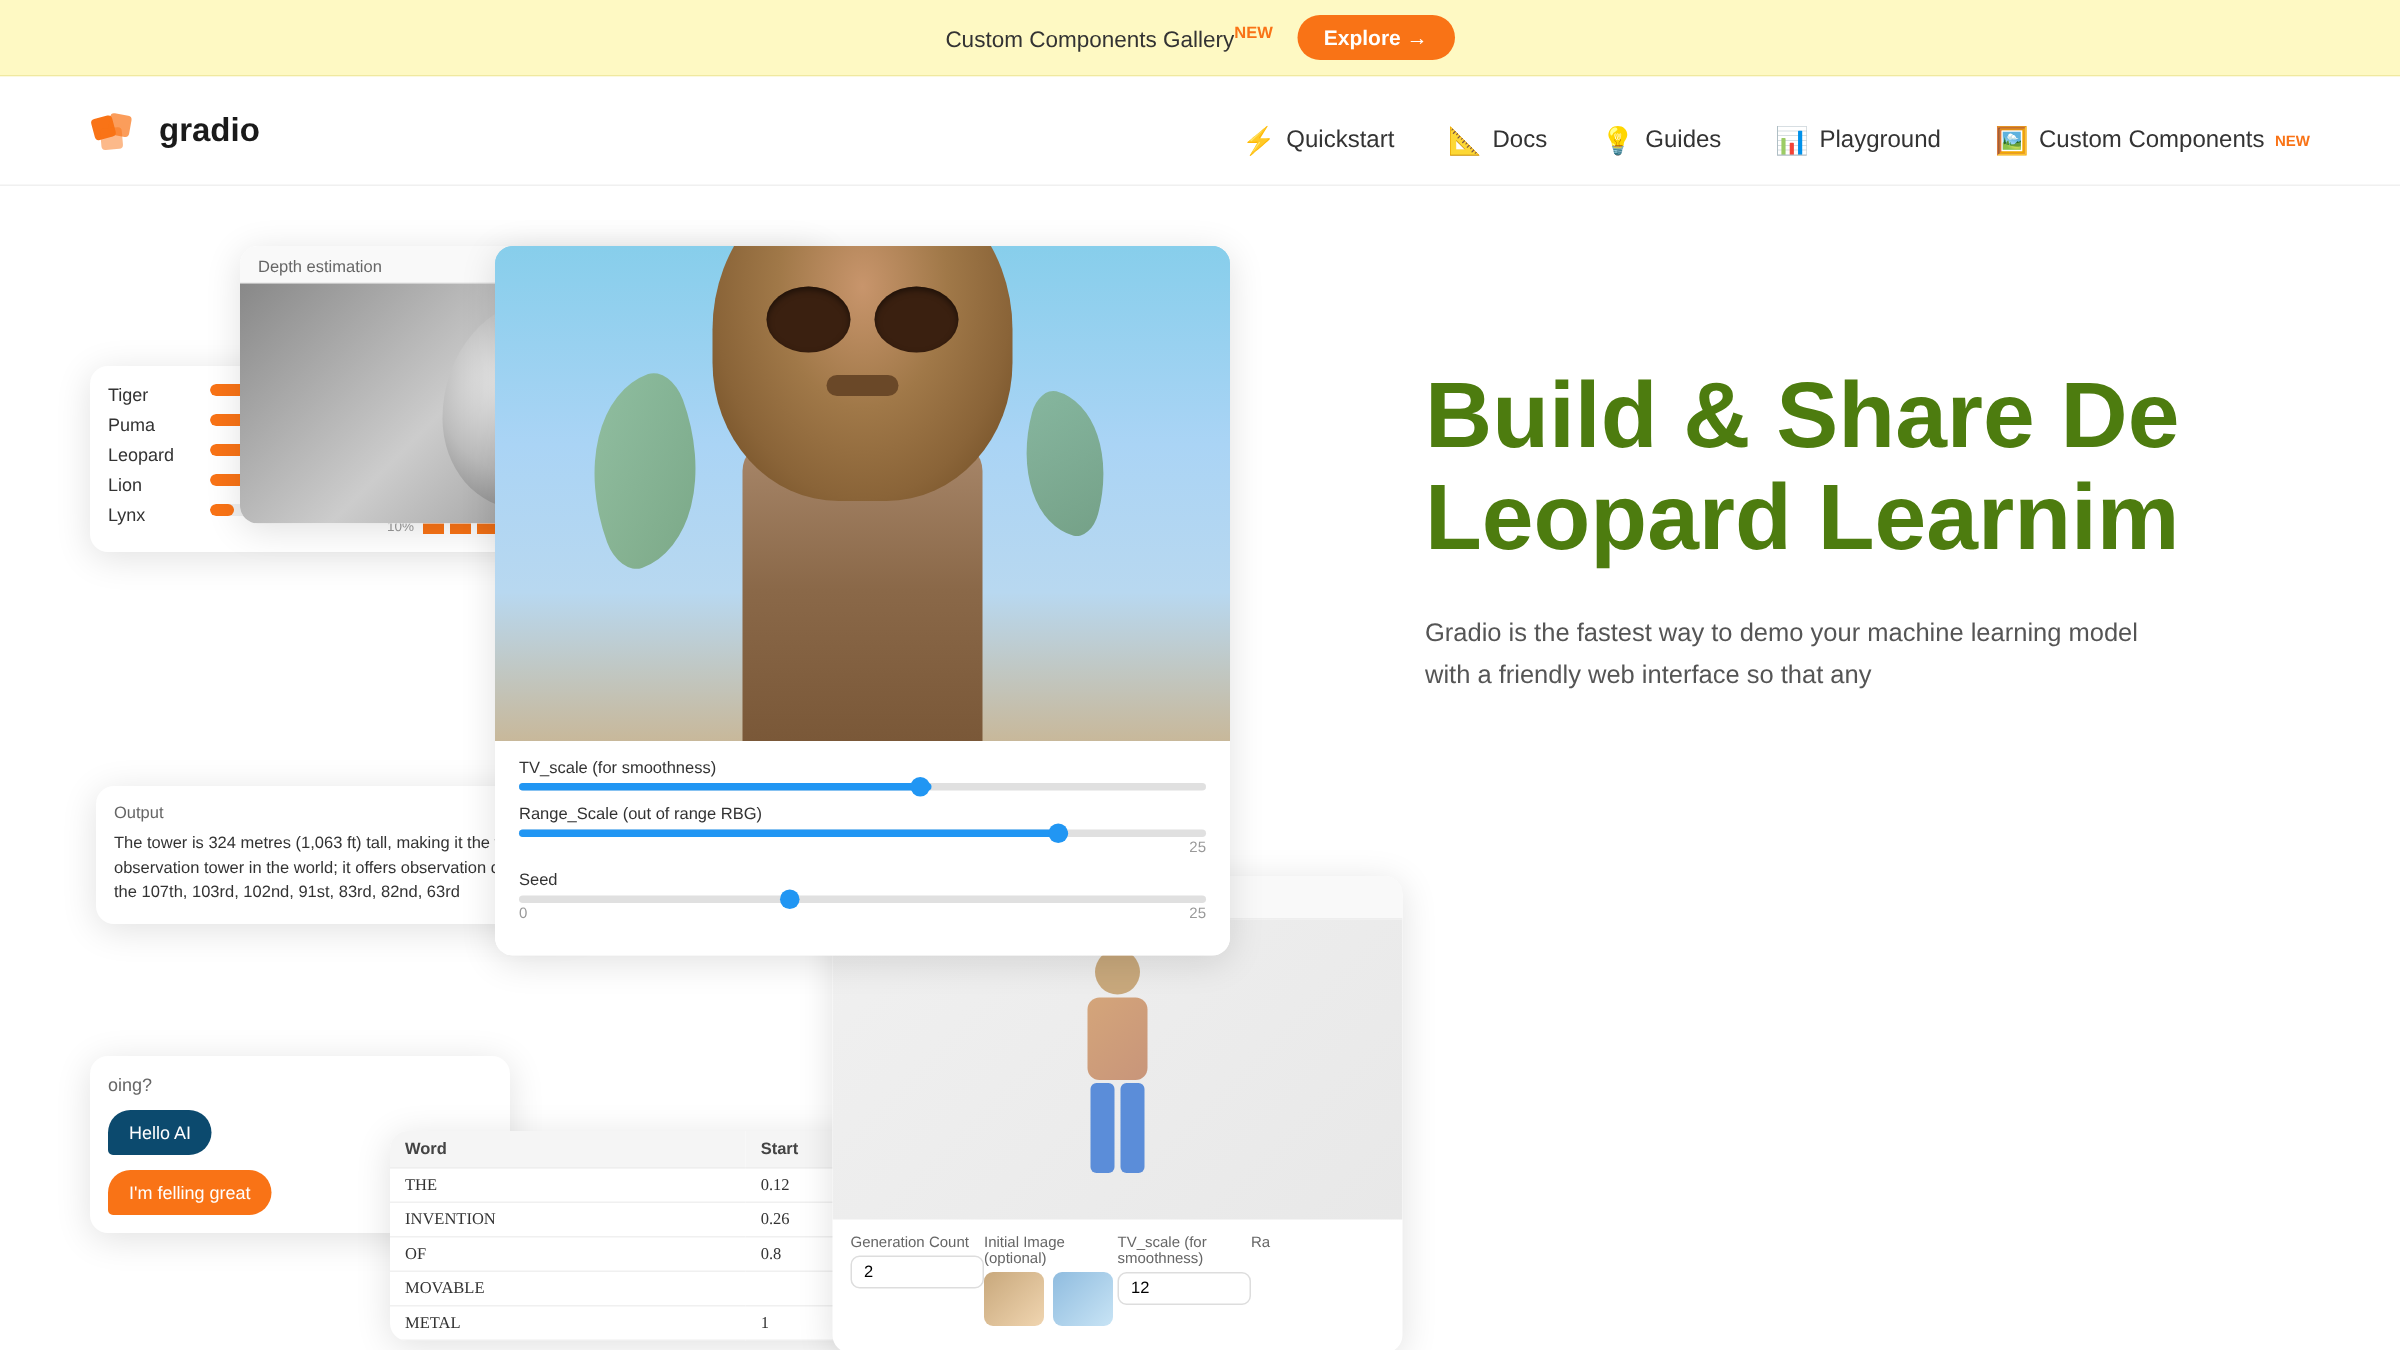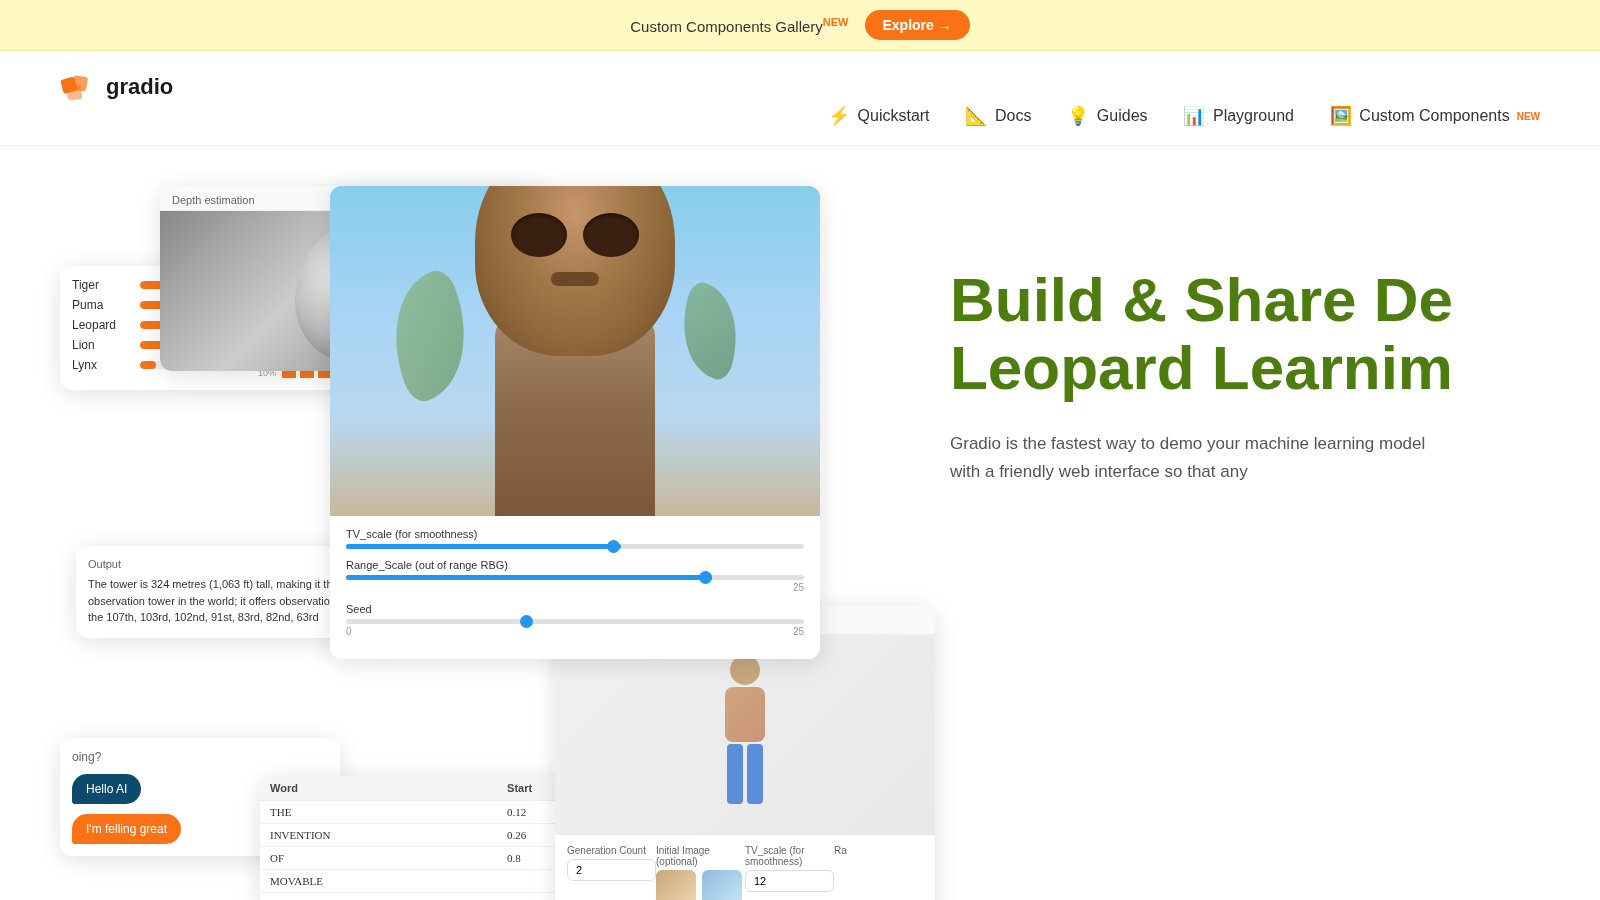--- a/index.html
+++ b/index.html
@@ -34,25 +34,24 @@
       font-weight: 600;
       cursor: pointer;
       display: flex;
       align-items: center;
       gap: 6px;
     }
 
     
     .navbar {
       display: flex;
-      align-items: flex-start;
+      align-items: flex-end;
       padding: 18px 60px;
       border-bottom: 1px solid #f0f0f0;
       background: #fff;
-      flex-direction: column;
     }
     .logo {
       display: flex;
       align-items: center;
       gap: 10px;
       font-size: 22px;
       font-weight: 700;
       color: #1a1a1a;
       text-decoration: none;
     }
@@ -148,21 +147,20 @@
     
     .card-animals {
       top: 80px;
       left: 0px;
       width: 320px;
       padding: 12px;
       z-index: 2;
     }
     .animal-bar-row {
       display: flex;
-      align-items: center;
       margin-bottom: 6px;
       gap: 8px;
     }
     .animal-label { font-size: 12px; color: #333; width: 60px; flex-shrink: 0; }
     .animal-bar-bg { flex: 1; height: 8px; background: #f0f0f0; border-radius: 4px; overflow: hidden; }
     .animal-bar-fill { height: 100%; background: #f97316; border-radius: 4px; }
     .chart-bars {
       display: flex;
       align-items: flex-end;
       gap: 4px;
@@ -172,31 +170,31 @@
     .chart-bar {
       width: 14px;
       background: #f97316;
       border-radius: 3px 3px 0 0;
     }
     .chart-label { font-size: 9px; color: #999; text-align: right; display: flex; flex-direction: column; gap: 2px; margin-right: 4px; }
 
     
     .card-output {
       top: 360px;
-      left: 16px;
+      left: 4px;
       width: 330px;
       padding: 12px;
       z-index: 2;
     }
     .output-label { font-size: 11px; color: #666; margin-bottom: 6px; }
     .output-text { font-size: 11px; color: #333; line-height: 1.5; }
 
     
     .card-chat {
-      top: 552px;
+      top: 540px;
       left: 0px;
       width: 280px;
       padding: 12px;
       z-index: 2;
       display: flex;
       flex-direction: column;
       gap: 10px;
     }
     .chat-bubble-user {
       background: #f97316;

